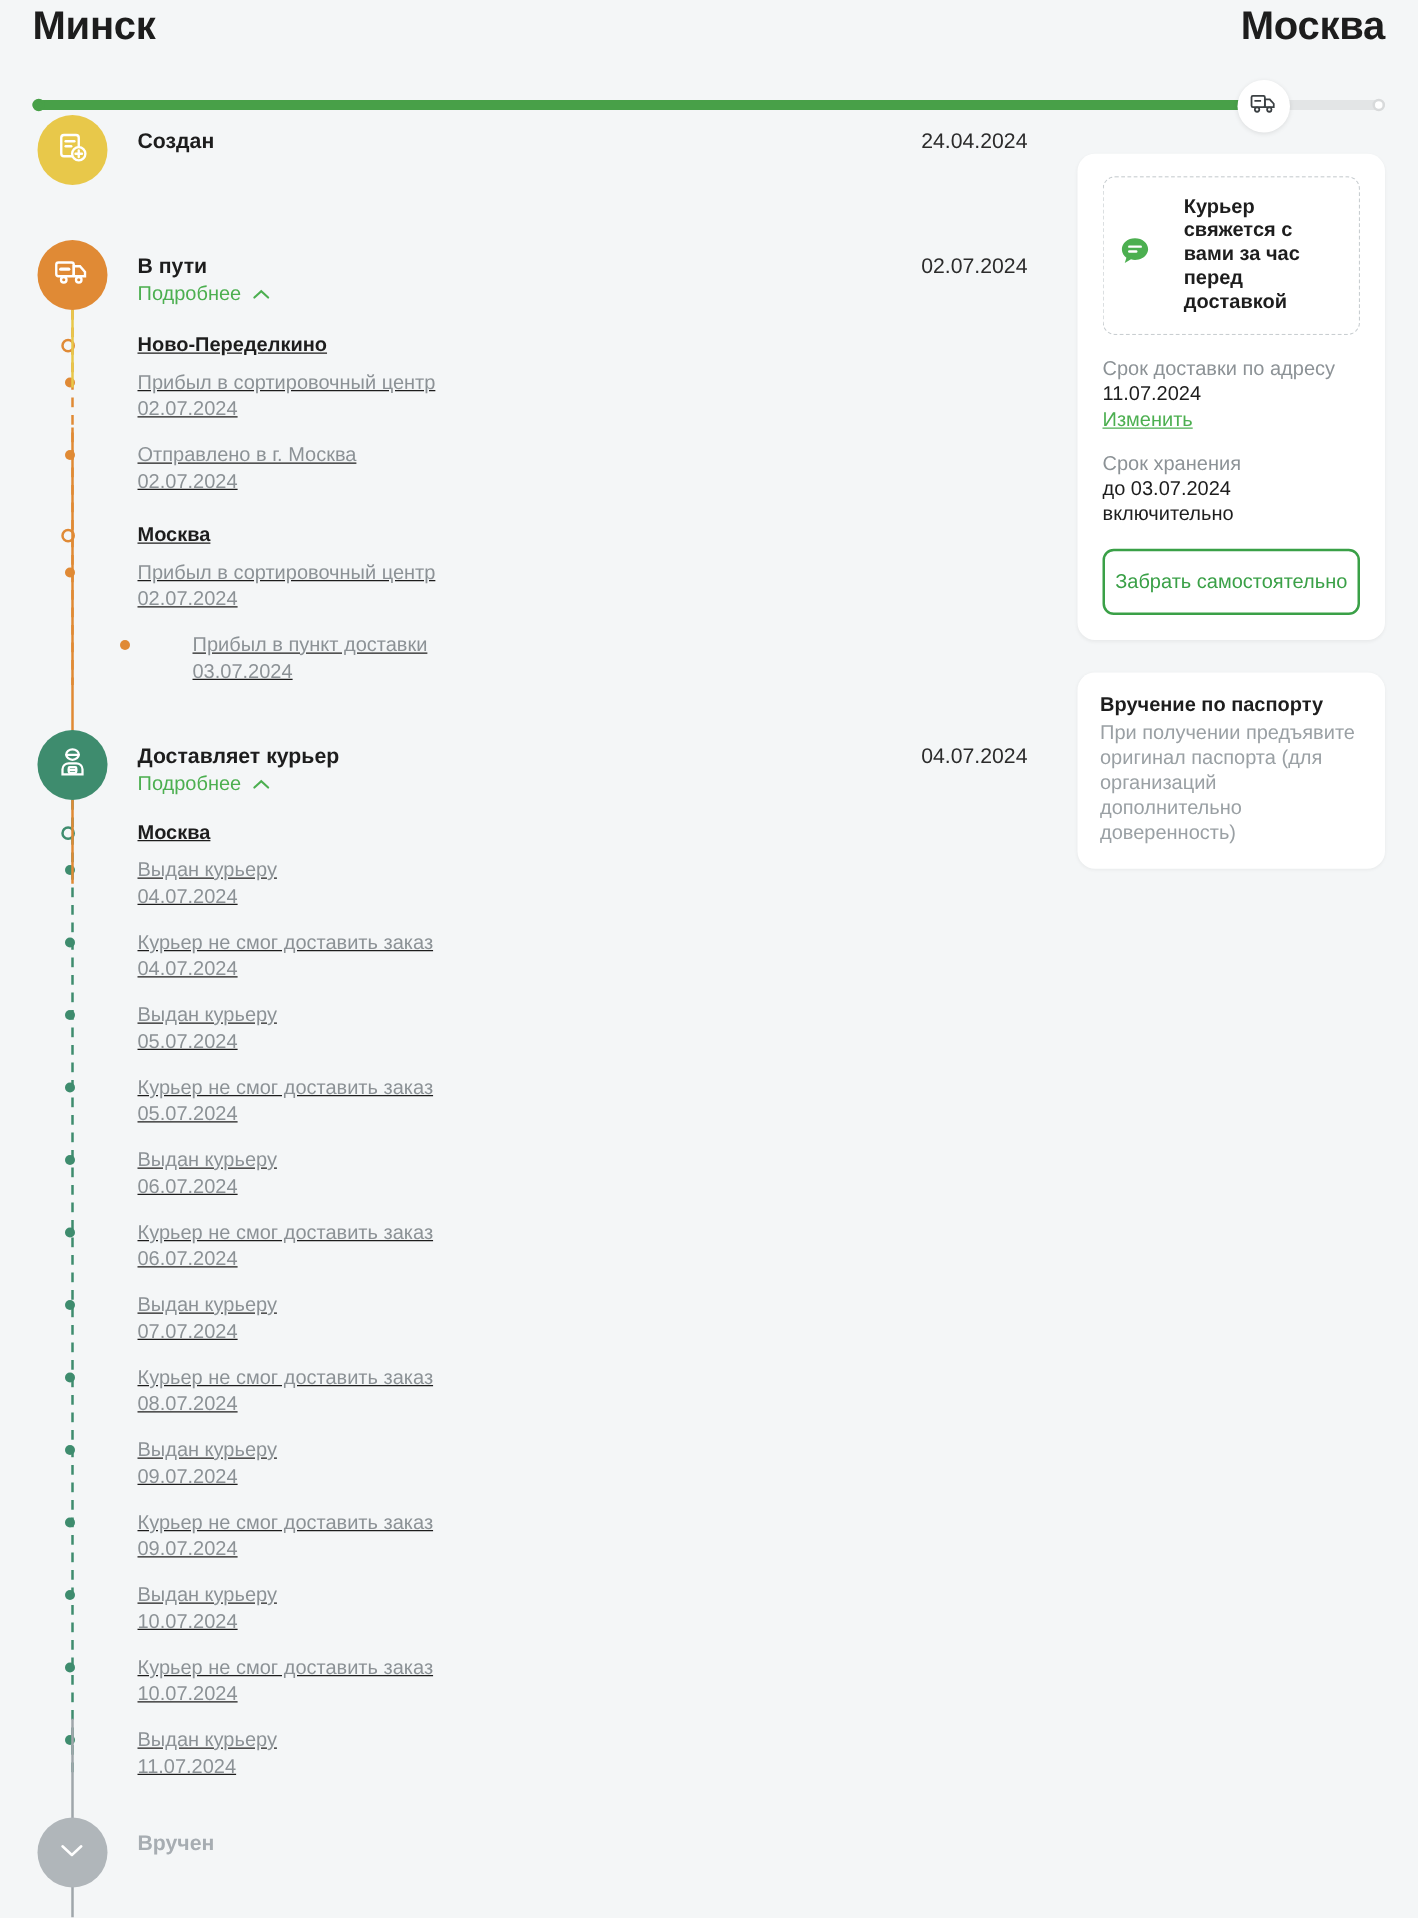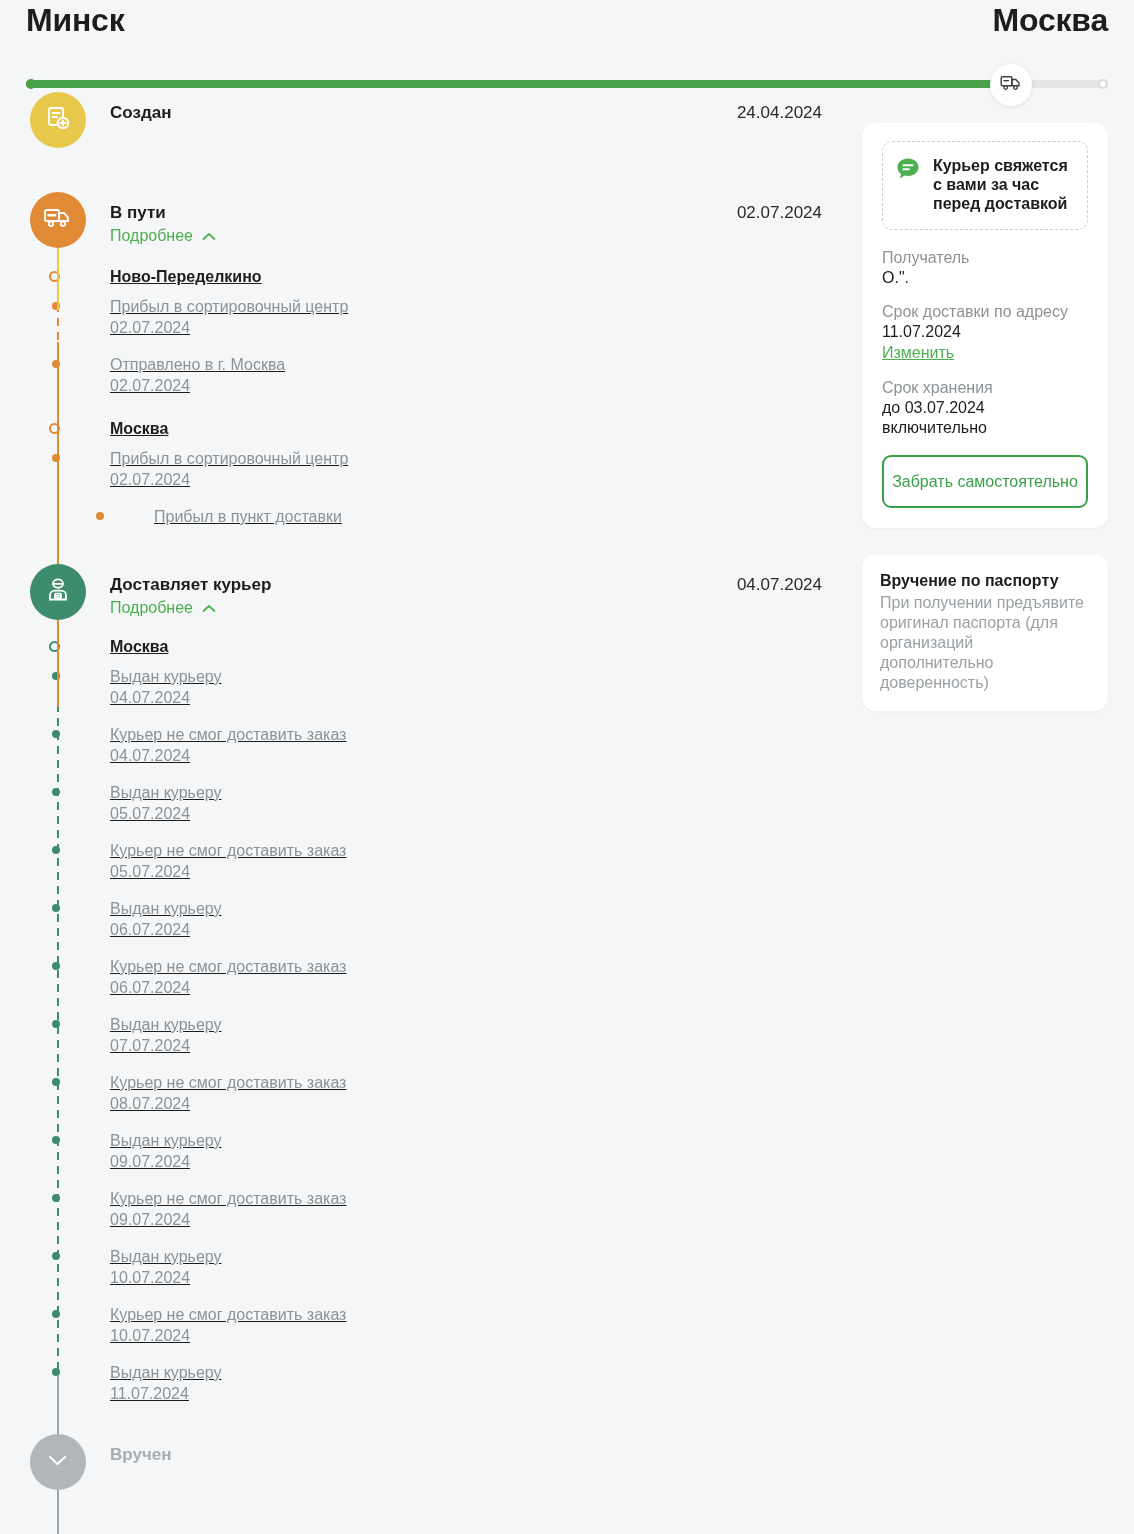--- a/index.html
+++ b/index.html
@@ -237,22 +237,22 @@
     border-radius: 14px;
     padding: 18px 20px 20px 20px;
     margin-bottom: 26px;
     box-shadow: 0 1px 3px rgba(0,0,0,0.05);
   }
   .notice {
     border: 1px dashed #c9ced1;
     border-radius: 10px;
     padding: 14px 12px 16px 12px;
     display: flex;
-    gap: 12px;
-    align-items: flex-start;
+    gap: 26px;
+    align-items: center;
     margin-bottom: 18px;
   }
   .notice-text {
     font-size: 16px;
     font-weight: bold;
     line-height: 19px;
     color: #1d1d1d;
   }
   .field { margin-bottom: 14px; }
   .field-label {
@@ -405,20 +405,21 @@
       <div class="city-group">
         <div class="city-name"><span class="city-dot orange"></span>Москва</div>
         <div class="event">
           <span class="event-dot orange"></span>
           <div class="event-text">Прибыл в сортировочный центр</div>
           <div class="event-date">02.07.2024</div>
         </div>
         <div class="event" style="margin-bottom:0;margin-left:44px;">
           <span class="event-dot orange"></span>
           <div class="event-text">Прибыл в пункт доставки</div>
+          <div class="event-date">03.07.2024</div>
         </div>
       </div>
     </div>
 
     <div class="step" style="margin-top:36px;">
       <div class="step-marker" style="background:#3e8c6e;">
         <span>
           <svg width="28" height="28" viewBox="0 0 28 28" fill="none" stroke="#ffffff" stroke-width="1.8" stroke-linecap="round">
             <ellipse cx="14" cy="7.6" rx="5" ry="4.2"></ellipse>
             <line x1="9" y1="7.8" x2="19" y2="7.8"></line>
@@ -542,24 +543,20 @@
         <span>
           <svg width="26" height="26" viewBox="0 0 26 26" fill="none">
             <path d="M13 2.5c5.8 0 10.5 3.9 10.5 8.7 0 4.8-4.7 8.7-10.5 8.7-1.1 0-2.2-.15-3.2-.42l-5 3 1.3-4.3C3.8 16.6 2.5 14 2.5 11.2 2.5 6.4 7.2 2.5 13 2.5z" fill="#4caf50"></path>
             <line x1="8.4" y1="9.3" x2="17.6" y2="9.3" stroke="#ffffff" stroke-width="1.9" stroke-linecap="round"></line>
             <line x1="8.4" y1="13.2" x2="14" y2="13.2" stroke="#ffffff" stroke-width="1.9" stroke-linecap="round"></line>
           </svg>
         </span>
         <div class="notice-text">Курьер свяжется с вами за час перед доставкой</div>
       </div>
 
-      <div class="field">
-        <div class="field-label">Получатель</div>
-        <div class="field-value">О.".</div>
-      </div>
 
       <div class="field">
         <div class="field-label">Срок доставки по адресу</div>
         <div class="field-value">11.07.2024</div>
         <a class="link-green">Изменить</a>
       </div>
 
       <div class="field">
         <div class="field-label">Срок хранения</div>
         <div class="field-value">до 03.07.2024 включительно</div>

